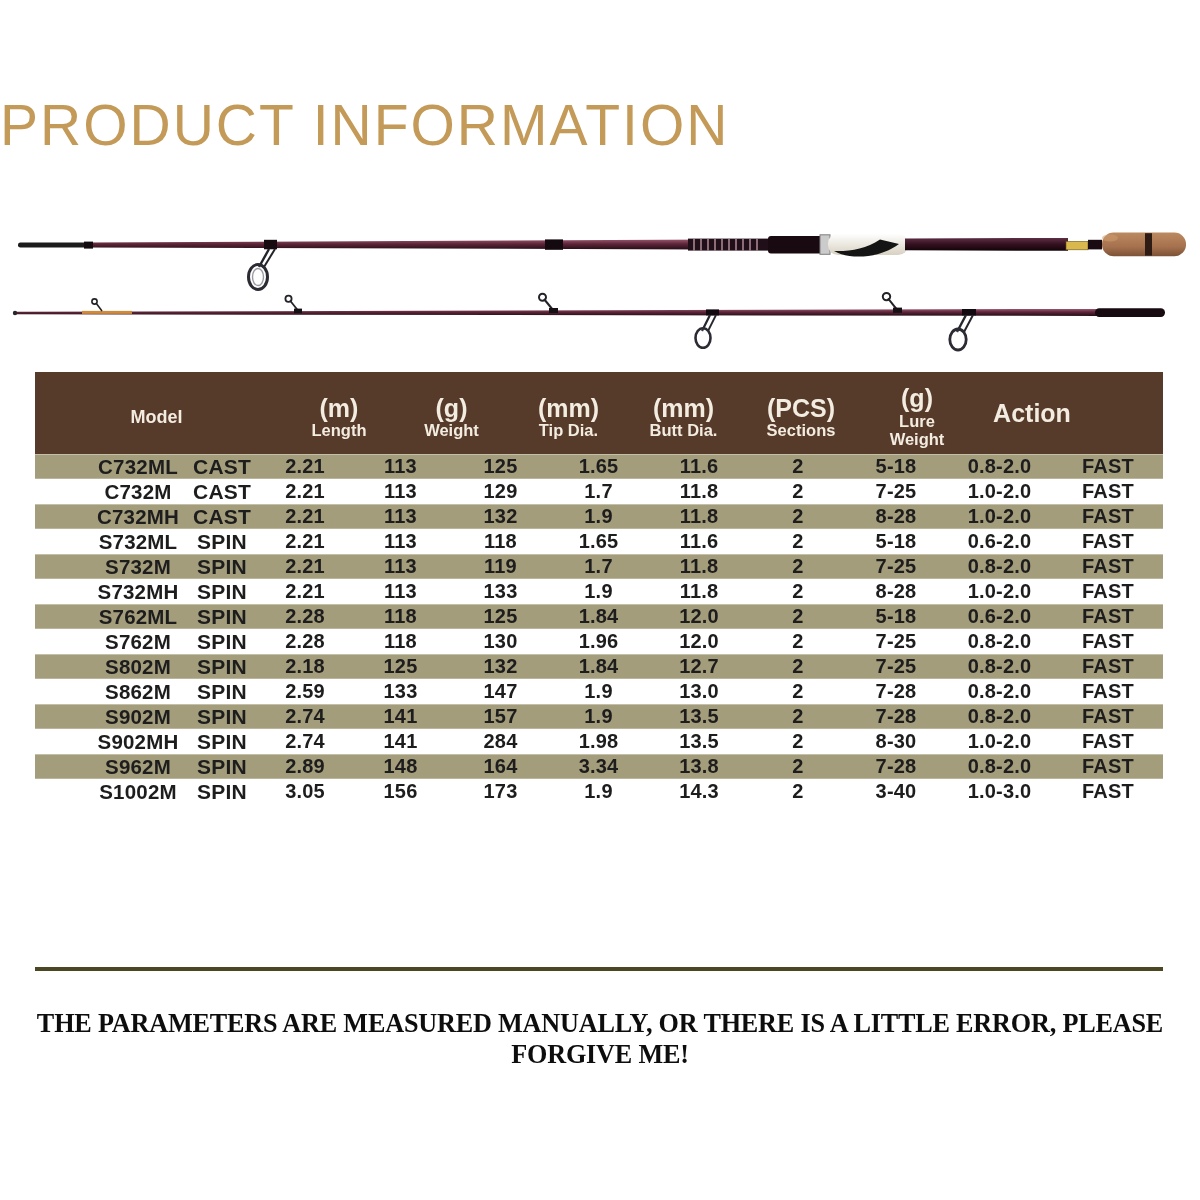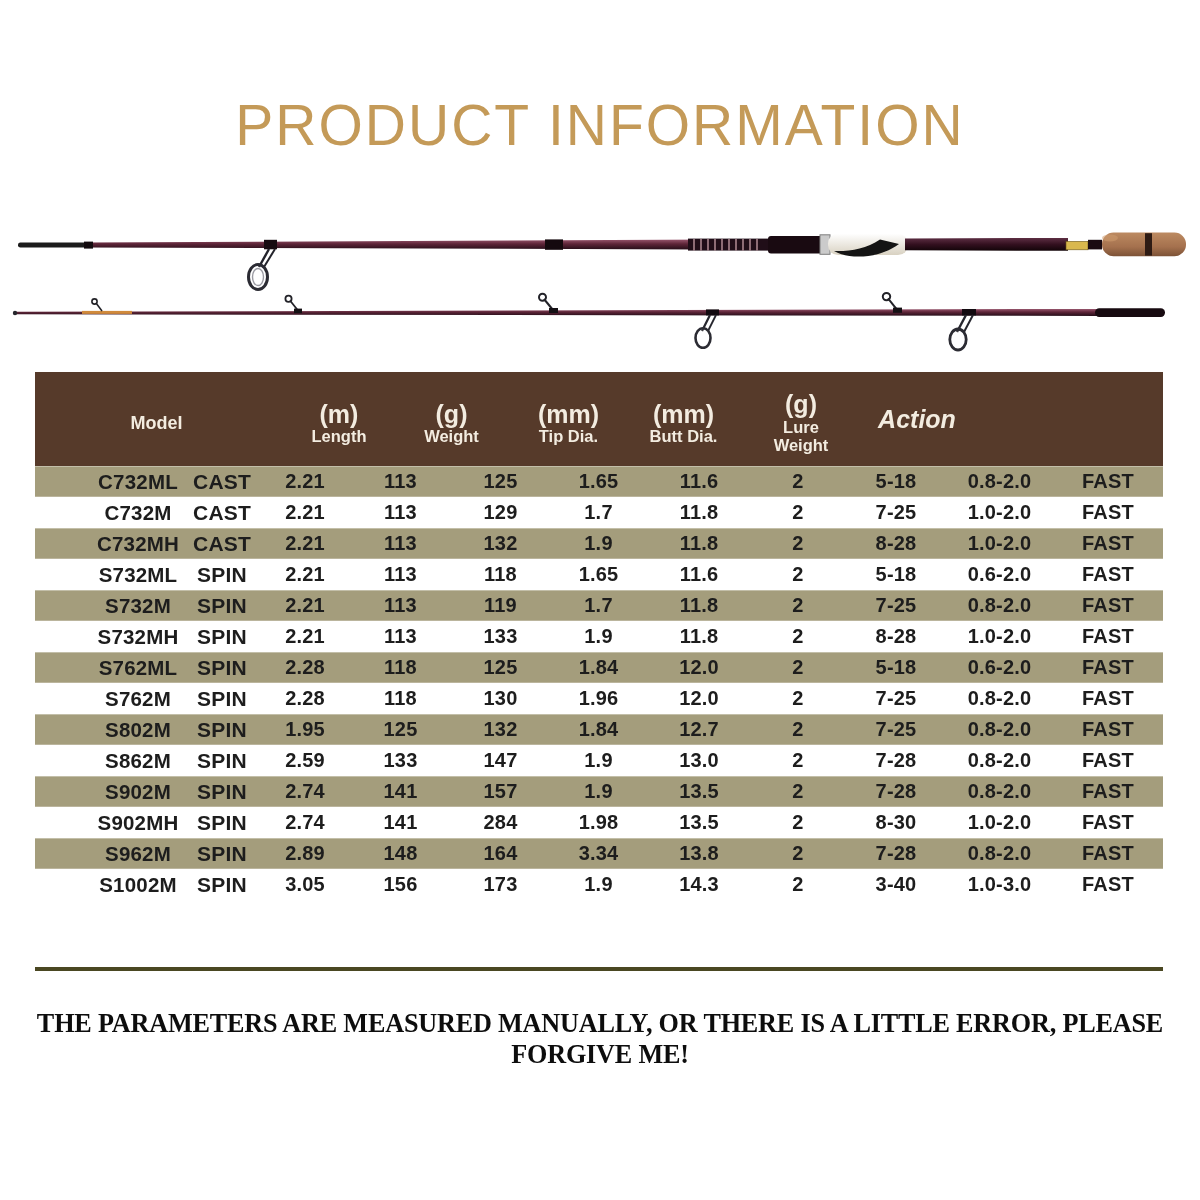--- a/index.html
+++ b/index.html
@@ -1,40 +1,40 @@
 <!DOCTYPE html>
 <html style="--title_gold: #c49a58; --header_bg: #563a2a; --header_text: #f3ece0; --row_alt: #a49d7c; --row_bg: #ffffff; --row_text: #1d1d1d; --rule_olive: #4a4722; --rod_wine_hi: #9a5870; --rod_wine: #5e2538; --rod_dark: #240d18; --cork: #a5714e; --cork_dark: #2e1b14; --grip_white: #f4efe5; --gold_band: #d9b84e; --orange_tip: #d08a3c;"><head>
 <meta charset="utf-8">
 <style>
   html,body{margin:0;padding:0;background:#fff;}
   .page{position:relative;width:1200px;height:1200px;background:#fff;overflow:hidden;
         font-family:"Liberation Sans",sans-serif;margin:0 auto;}
 
   
-  .title{position:absolute;top:92px;left:0;width:100%;text-align:center;
+  .title{position:absolute;top:92px;left:0;width:100%;
          font-size:57px;font-weight:400;letter-spacing:2px;color:var(--title_gold);}
 
   
   .rods{position:absolute;top:205px;left:0;}
 
   
   .spec-table{position:absolute;top:372px;left:35px;width:1128px;}
   .thead{display:grid;grid-template-columns:148px 78px 88px 103px 97px 99px 102px 96px 100px 107px 110px;
-         background:var(--header_bg);height:94px;align-items:stretch;gap:17px;}
+         background:var(--header_bg);height:82px;align-items:stretch;gap:17px;}
   .hcell{display:flex;flex-direction:column;align-items:center;justify-content:center;
          color:var(--header_text);padding-top:8px;}
   .hcell .unit{font-size:25px;font-weight:700;line-height:1.05;}
   .hcell .sub{font-size:16.5px;font-weight:700;line-height:1.12;text-align:center;max-width:94px;}
   .hcell .solo{font-size:18px;font-weight:700;}
   .hcell.model{grid-column:1 / 3;}
-  .hcell.action{padding-top:0;font-style:italic;}
+  .hcell.action{padding-top:0;}
   .hcell.action .solo{font-size:25px;}
 
   .tbody .trow{display:grid;grid-template-columns:148px 78px 88px 103px 97px 99px 102px 96px 100px 107px 110px;
-         height:31px;align-items:center;background:var(--row_bg);}
+         height:25px;align-items:center;background:var(--row_bg);}
   .tbody .trow.alt{background:var(--row_alt);box-shadow:inset 0 1px 0 rgba(255,255,255,.35), inset 0 -1px 0 rgba(255,255,255,.25);}
   .tcell{text-align:center;font-size:20px;font-weight:700;color:var(--row_text);letter-spacing:.2px;}
   .tcell.c0{padding-left:58px;font-size:20.5px;}
   .tcell.c1{font-size:21px;}
 
   .bottom-rule{position:absolute;top:967px;left:35px;width:1128px;height:4px;background:var(--rule_olive);}
 
   
   .footer-note{position:absolute;top:1008px;left:0;width:100%;text-align:center;
          font-family:"Liberation Serif",serif;font-weight:700;font-size:27px;color:#0d0d0d;
@@ -182,20 +182,24 @@
         </div>
         <div class="hcell">
           <div class="unit">(mm)</div>
           <div class="sub">Tip Dia.</div>
         </div>
         <div class="hcell">
           <div class="unit">(mm)</div>
           <div class="sub">Butt Dia.</div>
         </div>
         <div class="hcell">
+          <div class="unit">(PCS)</div>
+          <div class="sub">Sections</div>
+        </div>
+        <div class="hcell">
           <div class="unit">(g)</div>
           <div class="sub">Lure Weight</div>
         </div>
         <div class="hcell action">
           <div class="solo">Action</div>
         </div>
       </div>
     <div class="tbody">
         <div class="trow alt">
           <div class="tcell c0">C732ML</div>
@@ -297,21 +301,21 @@
           <div class="tcell c5">1.96</div>
           <div class="tcell c6">12.0</div>
           <div class="tcell c7">2</div>
           <div class="tcell c8">7-25</div>
           <div class="tcell c9">0.8-2.0</div>
           <div class="tcell c10">FAST</div>
         </div>
         <div class="trow alt">
           <div class="tcell c0">S802M</div>
           <div class="tcell c1">SPIN</div>
-          <div class="tcell c2">1.95</div>
+          <div class="tcell c2">2.18</div>
           <div class="tcell c3">125</div>
           <div class="tcell c4">132</div>
           <div class="tcell c5">1.84</div>
           <div class="tcell c6">12.7</div>
           <div class="tcell c7">2</div>
           <div class="tcell c8">7-25</div>
           <div class="tcell c9">0.8-2.0</div>
           <div class="tcell c10">FAST</div>
         </div>
         <div class="trow">

